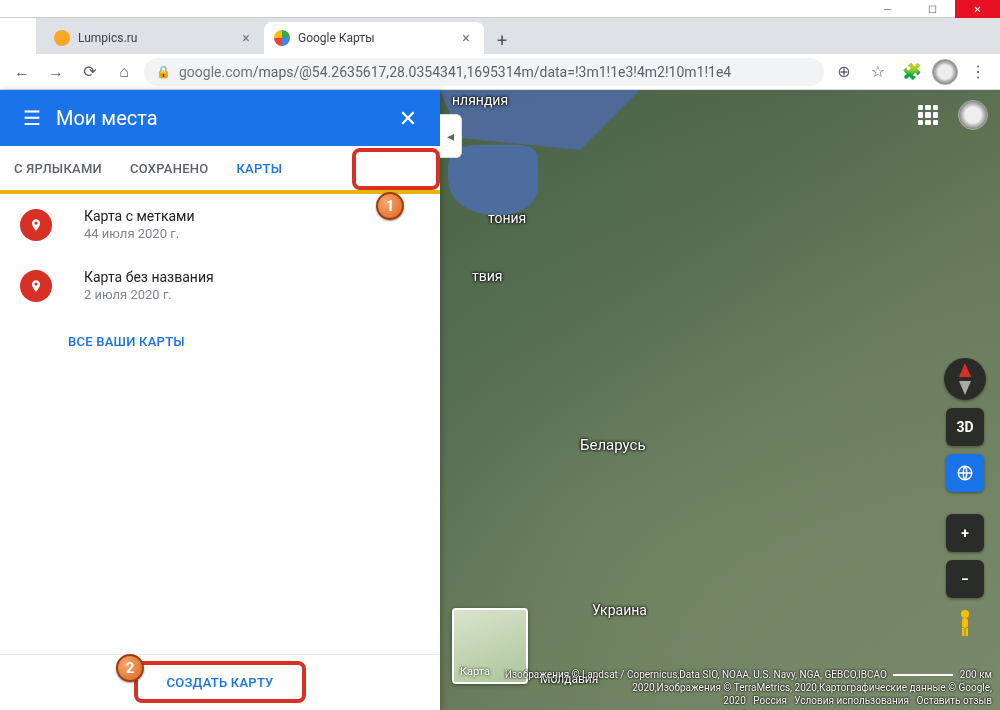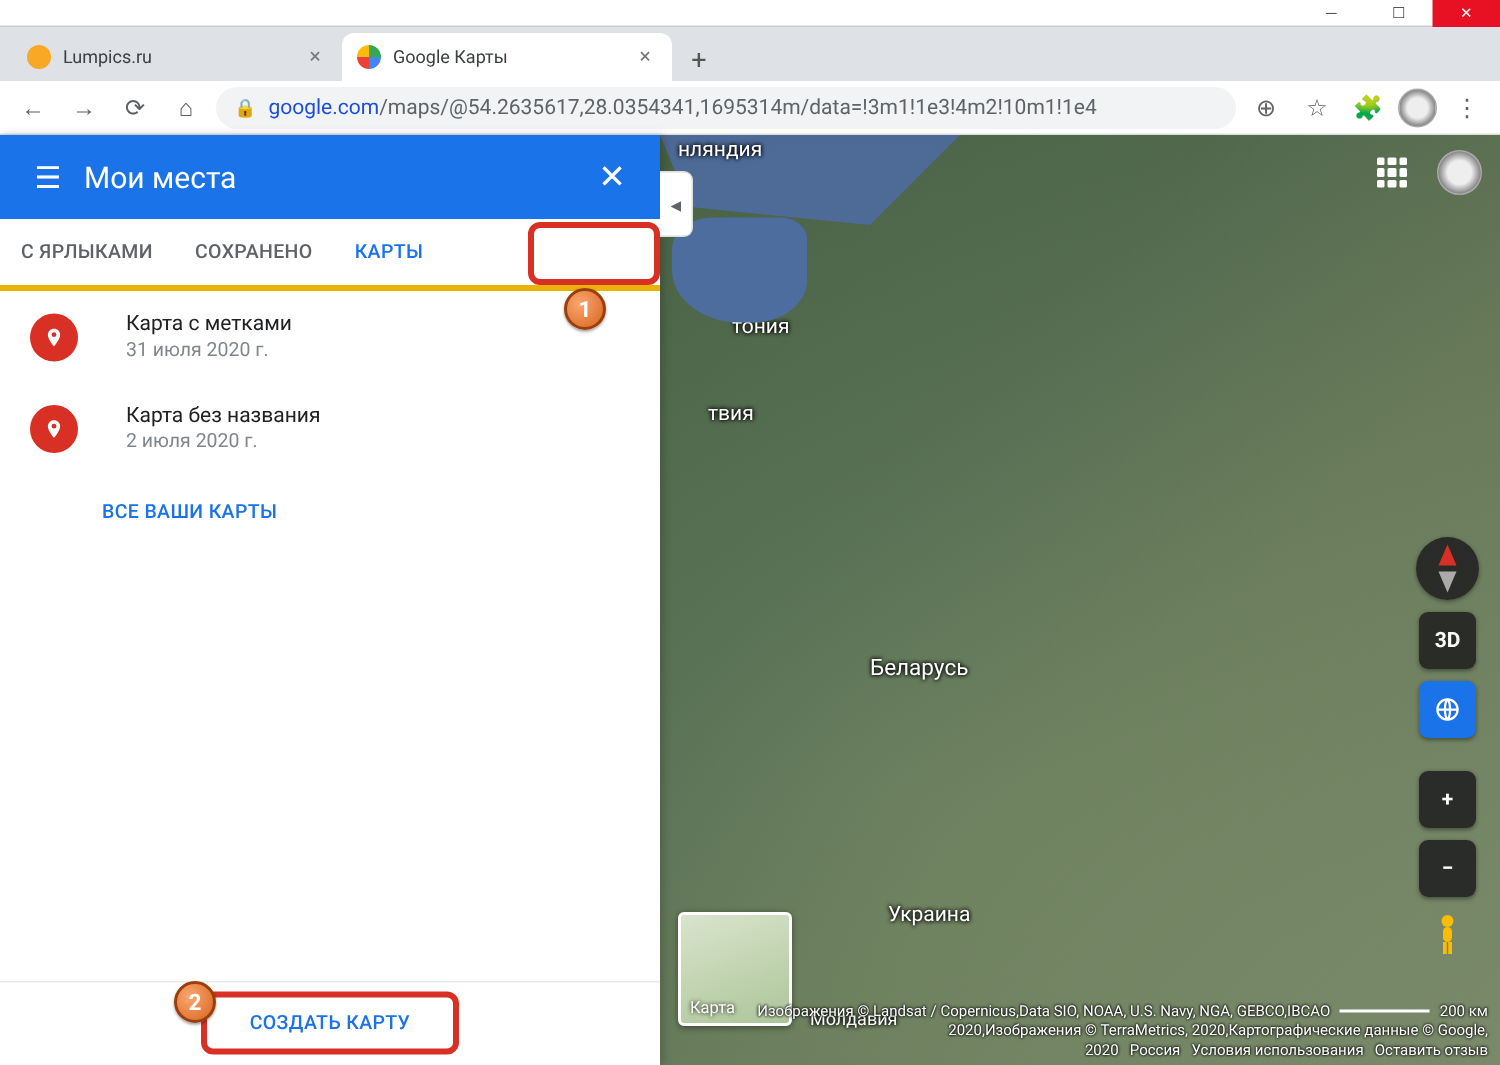--- a/index.html
+++ b/index.html
@@ -5,34 +5,34 @@
   * { margin: 0; padding: 0; box-sizing: border-box; font-family: Roboto, Arial, sans-serif; }
   html, body { width: 1000px; height: 710px; overflow: hidden; background: #fff; }
 
   
   .titlebar { height: 18px; background: #fff; border-bottom: 1px solid #ccc; display: flex; justify-content: flex-end; }
   .win-controls { display: flex; }
   .win-btn { width: 45px; height: 18px; display: flex; align-items: center; justify-content: center; font-size: 10px; color: #555; }
   .win-close { background: #e81123; color: #fff; }
 
   
-  .tab-strip { height: 36px; background: #dee1e6; display: flex; align-items: flex-end; padding-left: 8px; }
+  .tab-strip { height: 36px; background: #dee1e6; display: flex; align-items: flex-end; padding-left: 8px; margin-left: 36px; }
   .browser-tab { height: 32px; display: flex; align-items: center; gap: 8px; padding: 0 10px; border-radius: 8px 8px 0 0; background: #dee1e6; min-width: 220px; font-size: 12px; color: #3c4043; }
   .browser-tab.active { background: #fff; }
   .favicon { width: 16px; height: 16px; border-radius: 50%; display: inline-block; flex-shrink: 0; }
   .tab-title { flex: 1; white-space: nowrap; overflow: hidden; text-overflow: ellipsis; }
   .tab-close { font-size: 14px; color: #777; width: 16px; text-align: center; }
   .new-tab-btn { width: 28px; height: 28px; display: flex; align-items: center; justify-content: center; font-size: 18px; color: #555; margin-left: 4px; }
 
   
   .toolbar { height: 36px; background: #fff; border-bottom: 1px solid #ddd; display: flex; align-items: center; padding: 0 8px; gap: 6px; }
   .tb-btn { width: 28px; height: 28px; display: flex; align-items: center; justify-content: center; color: #5f6368; font-size: 16px; }
   .omnibox { flex: 1; height: 28px; background: #f1f3f4; border-radius: 14px; display: flex; align-items: center; padding: 0 12px; font-size: 14px; color: #202124; gap: 8px; }
   .lock-ico { font-size: 12px; color: #5f6368; }
-  .url-host { color: #1d4ed8; }
+  .url-host { color: #737373; }
   .url-path { color: #5f6368; }
   .avatar { width: 26px; height: 26px; border-radius: 50%; background: radial-gradient(circle, #eee 40%, #222 100%); border: 1px solid #aaa; }
 
   
   .content { position: relative; width: 100%; height: calc(710px - 18px - 36px - 36px); }
   
   
   .map-bg { position: absolute; inset: 0; background: linear-gradient(135deg, #2c4a2e 0%, #3d5838 15%, #4a6645 30%, #546d4f 50%, #6a7e5a 70%, #7c8e6b 100%); overflow: hidden; }
   .map-bg::before { content: ""; position: absolute; top: 0; left: 440px; width: 200px; height: 60px; background: #4e6d9f; clip-path: polygon(0 0, 100% 0, 70% 100%, 10% 80%); }
   .map-bg::after { content: ""; position: absolute; top: 55px; left: 448px; width: 90px; height: 70px; background: #4e6d9f; border-radius: 30% 20% 40% 50%; }
@@ -161,21 +161,21 @@
 
     <div class="panel-body">
       <div class="map-row">
         <div class="pin-ico">
           <svg width="14" height="14" viewBox="0 0 24 24">
               <path d="M12 2C8 2 5 5 5 9c0 5 7 13 7 13s7-8 7-13c0-4-3-7-7-7zm0 9.5A2.5 2.5 0 1 1 12 6a2.5 2.5 0 0 1 0 5.5z"></path>
             </svg>
         </div>
         <div>
           <div class="map-row-title">Карта с метками</div>
-          <div class="map-row-sub">31 июля 2020 г.</div>
+          <div class="map-row-sub">44 июля 2020 г.</div>
         </div>
       </div>
       <div class="map-row">
         <div class="pin-ico">
           <svg width="14" height="14" viewBox="0 0 24 24">
               <path d="M12 2C8 2 5 5 5 9c0 5 7 13 7 13s7-8 7-13c0-4-3-7-7-7zm0 9.5A2.5 2.5 0 1 1 12 6a2.5 2.5 0 0 1 0 5.5z"></path>
             </svg>
         </div>
         <div>
           <div class="map-row-title">Карта без названия</div>

